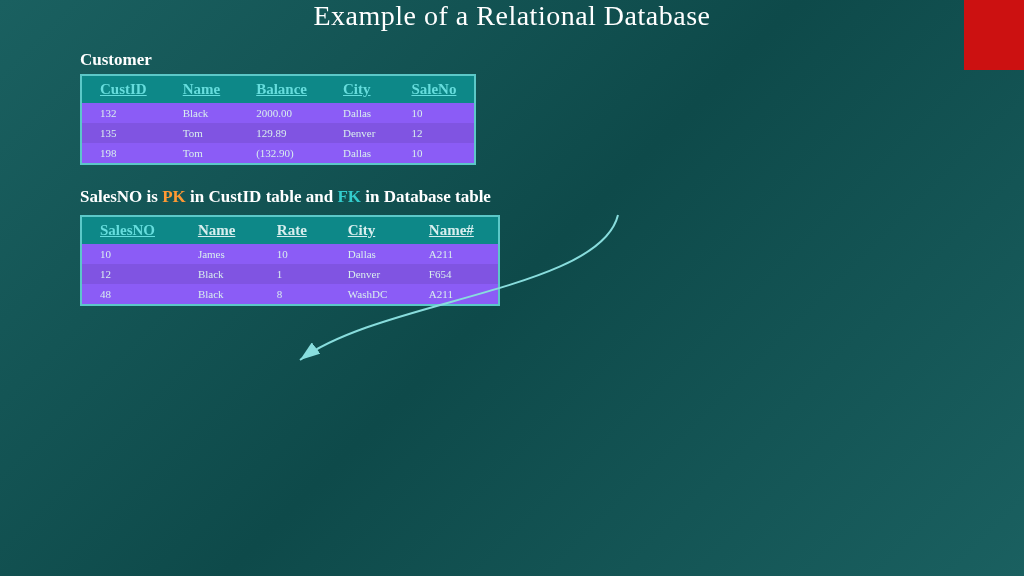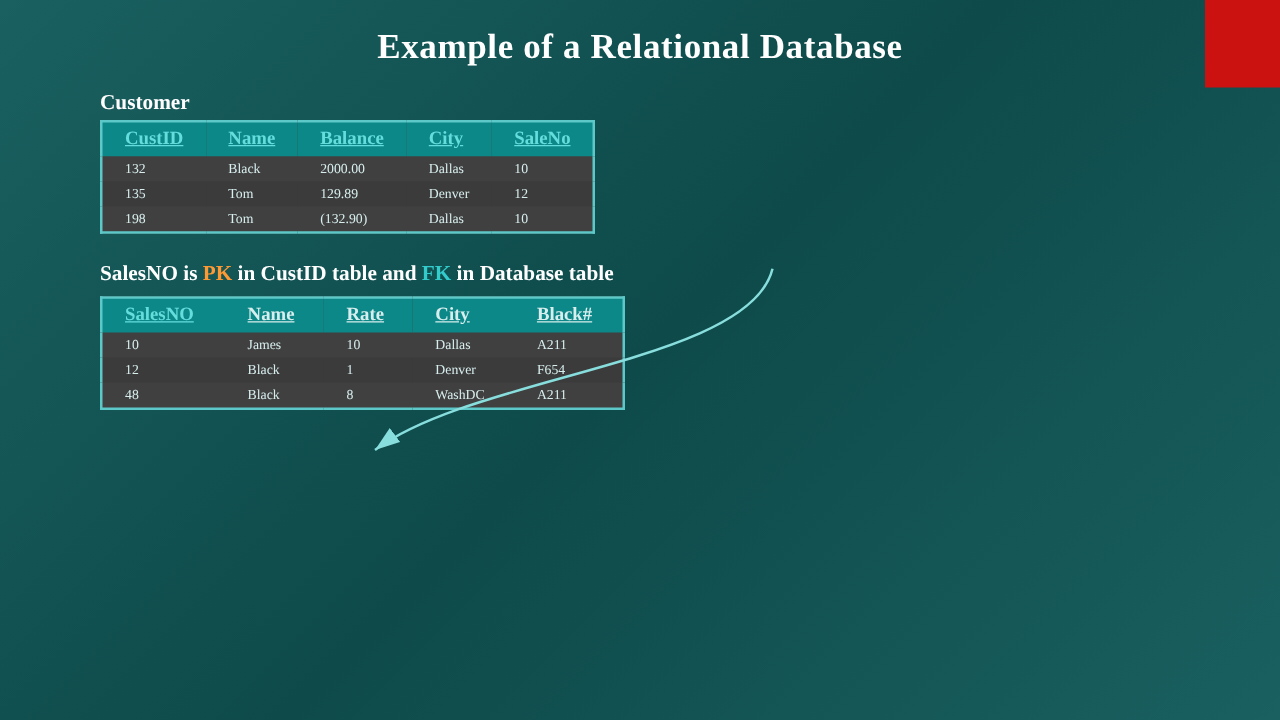--- a/index.html
+++ b/index.html
@@ -20,44 +20,43 @@
       top: 0;
       right: 0;
       width: 60px;
       height: 70px;
       background: #cc1111;
     }
 
     .page-title {
       text-align: center;
       font-size: 28px;
-      font-weight: bold;
+      font-weight: normal;
       color: white;
-      padding-top: 22px;
       padding-bottom: 18px;
       letter-spacing: 0.5px;
     }
 
     .content-area {
       display: flex;
       flex-direction: column;
       align-items: flex-start;
       padding-left: 80px;
     }
 
     .table-label {
       font-size: 17px;
       font-weight: bold;
       color: white;
       margin-bottom: 4px;
     }
 
     .db-table {
       border-collapse: collapse;
-      background: #404040;
+      background: #8b5cf6;
       border: 2px solid #5cc8c8;
       margin-bottom: 10px;
     }
 
     .db-table th {
       padding: 5px 18px;
       font-size: 15px;
       font-weight: bold;
       color: #66dddd;
       text-decoration: underline;
@@ -151,21 +150,21 @@
   </div>
 
   <div>
     <table class="db-table" style="min-width: 420px;">
       <thead>
         <tr>
           <th style="color:#66dddd;">SalesNO</th>
           <th style="color:#d8eeee; text-decoration:underline;">Name</th>
           <th style="color:#d8eeee; text-decoration:underline;">Rate</th>
           <th style="color:#d8eeee; text-decoration:underline;">City</th>
-          <th style="color:#d8eeee; text-decoration:underline;">Black#</th>
+          <th style="color:#d8eeee; text-decoration:underline;">Name#</th>
         </tr>
       </thead>
       <tbody>
         <tr>
           <td>10</td>
           <td>James</td>
           <td>10</td>
           <td>Dallas</td>
           <td>A211</td>
         </tr>

